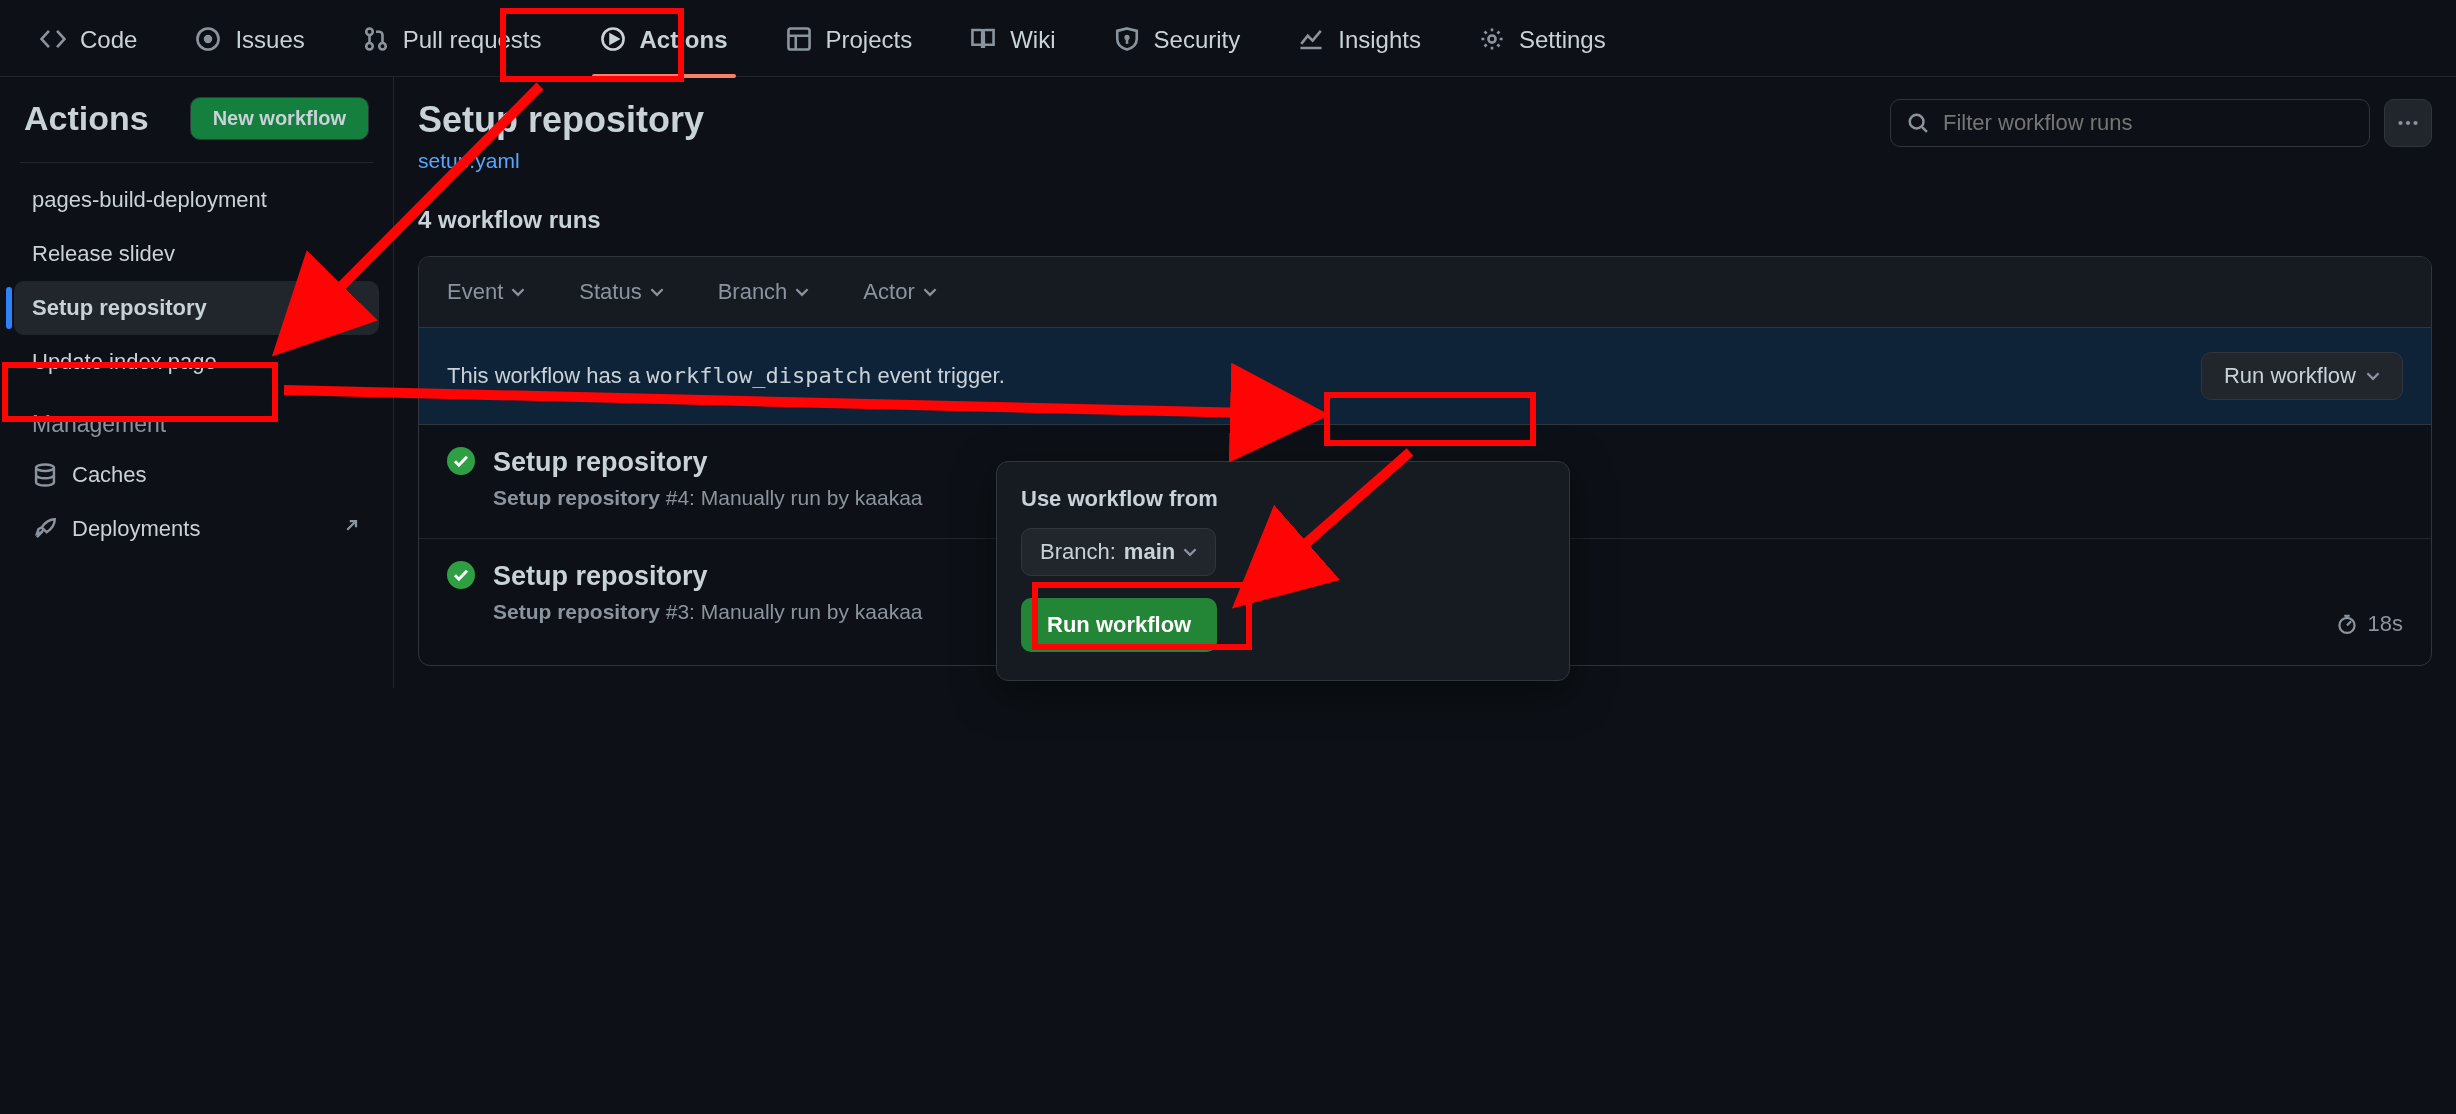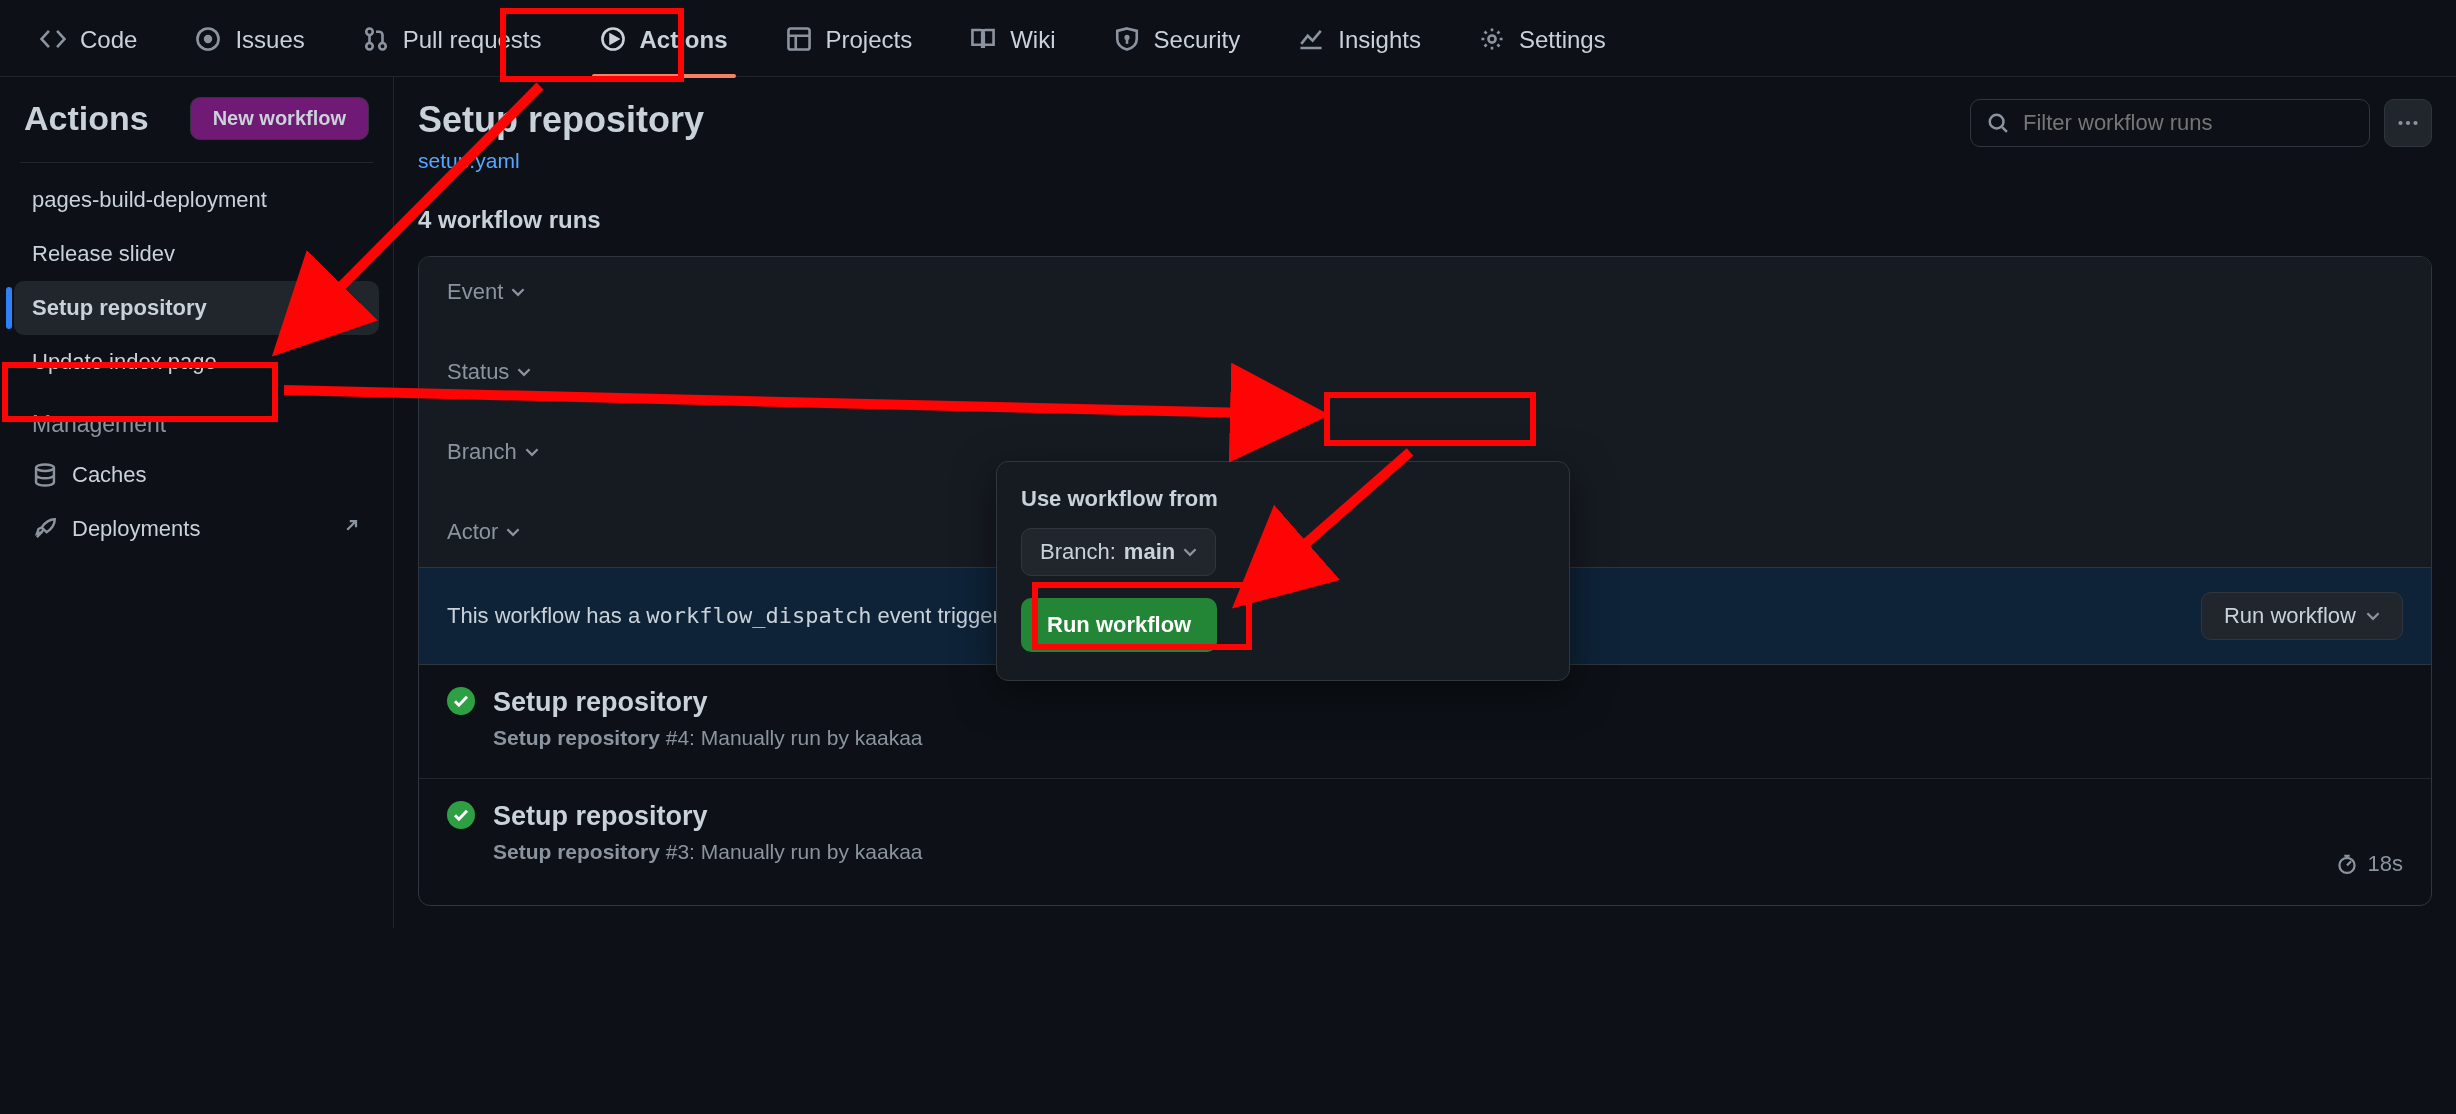--- a/index.html
+++ b/index.html
@@ -16,43 +16,43 @@
 .repo-nav .tab.active { position:relative; font-weight:600; }
 .repo-nav .tab.active::after { content:""; position:absolute; left:0; right:0; bottom:-14px; height:4px; background:#f78166; border-radius:2px; }
 .repo-nav .tab .ico { width:26px; height:26px; }
 
 .annot-box { position:absolute; border:6px solid #ff0404; pointer-events:none; z-index:40; }
 
 .main { display:flex; }
 .sidebar { width:394px; border-right:1px solid #21262d; padding:20px 14px; }
 .sb-head { display:flex; align-items:center; justify-content:space-between; padding:0 10px 12px; }
 .sb-title { font-size:34px; font-weight:600; color:#c9d1d9; }
-.new-wf-btn { background:#701a75; border:1px solid #30363d; color:#c9d1d9; font-weight:600; font-size:20px; padding:9px 22px; border-radius:10px; cursor:pointer; }
+.new-wf-btn { background:#15803d; border:1px solid #30363d; color:#c9d1d9; font-weight:600; font-size:20px; padding:9px 22px; border-radius:10px; cursor:pointer; }
 .sb-item { padding:14px 18px; border-radius:10px; font-size:22px; cursor:pointer; display:flex; align-items:center; gap:14px; }
 .sb-item.selected { background:#21262d; font-weight:600; position:relative; }
 .sb-item.selected::before { content:""; position:absolute; left:-8px; top:6px; bottom:6px; width:6px; background:#2f81f7; border-radius:3px; }
 .sb-sep { border-top:1px solid #21262d; margin:10px 6px; }
 .sb-label { font-size:23px; color:#8b949e; padding:22px 18px 10px; }
 .sb-item .kico { width:26px; height:26px; color:#8b949e; }
 .sb-item .goarrow { margin-left:auto; color:#8b949e; }
 
 .content { flex:1; padding:22px 24px; position:relative; }
 .page-title { font-size:36px; font-weight:600; color:#c9d1d9; }
 .file-link { color:#58a6ff; font-size:21px; display:inline-block; margin-top:8px; cursor:pointer; }
 
 .header-row { display:flex; align-items:flex-start; justify-content:space-between; }
 .search-wrap { display:flex; align-items:center; gap:14px; }
-.search { display:flex; align-items:center; gap:14px; width:400px; background:#0d1117; border:1px solid #30363d; border-radius:10px; padding:10px 16px; }
+.search { display:flex; align-items:center; gap:14px; width:480px; background:#0d1117; border:1px solid #30363d; border-radius:10px; padding:10px 16px; }
 .search input { background:transparent; border:none; outline:none; color:#c9d1d9; font-size:22px; width:100%; }
 .kebab { width:48px; height:48px; border:1px solid #30363d; border-radius:10px; background:#21262d; display:flex; align-items:center; justify-content:center; color:#8b949e; cursor:pointer; }
 
 .run-count { font-size:24px; font-weight:600; margin-top:32px; }
 
 .box { border:1px solid #30363d; border-radius:12px; margin-top:22px; overflow:hidden; }
-.filters { background:#161b22; display:flex; gap:54px; padding:22px 28px; border-bottom:1px solid #30363d;flex-direction:column; }
+.filters { background:#161b22; display:flex; gap:54px; padding:22px 28px; border-bottom:1px solid #30363d; }
 .fpill { display:flex; align-items:center; gap:8px; color:#8b949e; font-size:22px; cursor:pointer; }
 
 .dispatch-bar { background:#0e2338; border-bottom:1px solid #30363d; display:flex; align-items:center; justify-content:space-between; padding:24px 28px; }
 .dispatch-text { font-size:22px; color:#c9d1d9; }
 .codeish { font-family:ui-monospace,Consolas,monospace; color:#c9d1d9; }
 .run-wf-btn { background:#21262d; border:1px solid #30363d; color:#c9d1d9; font-size:22px; padding:10px 22px; border-radius:10px; display:flex; align-items:center; gap:10px; cursor:pointer; }
 
 .run-row { border-bottom:1px solid #21262d; padding:22px 28px 28px; display:flex; align-items:flex-start; }
 .run-row:last-child { border-bottom:none; }
 .run-ico { width:28px; height:28px; background:#2ea043; border-radius:50%; margin-right:18px; display:flex; align-items:center; justify-content:center; }

